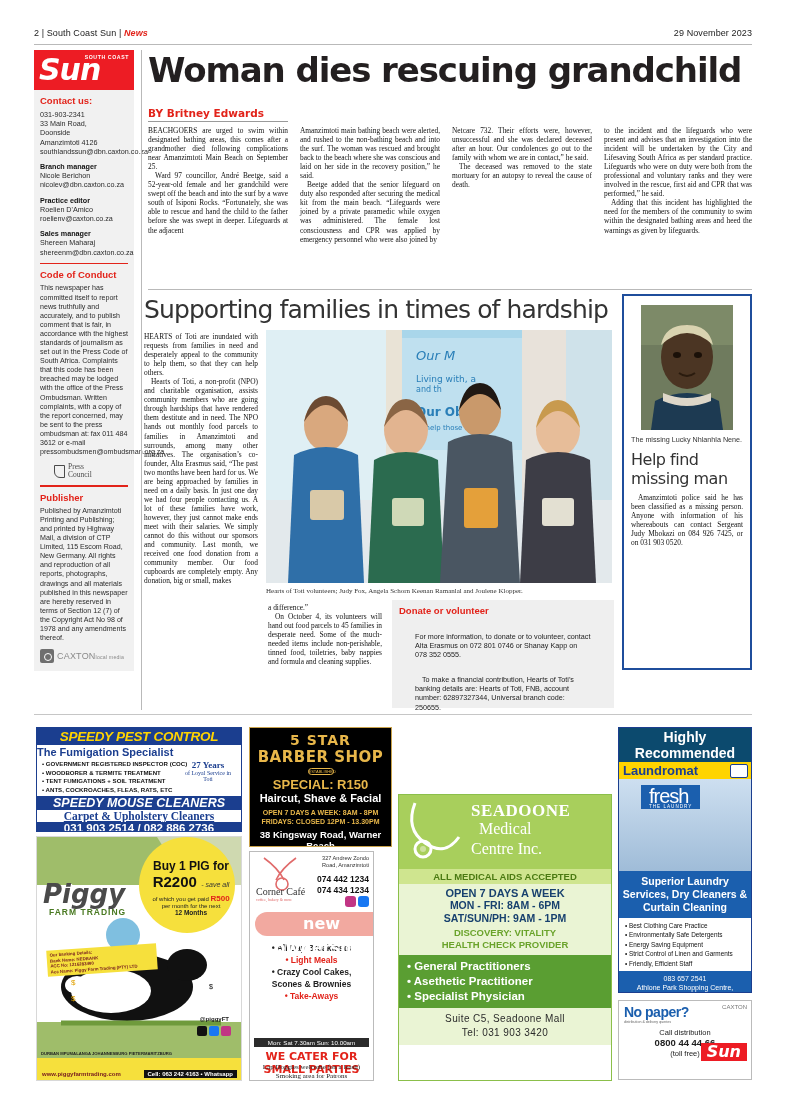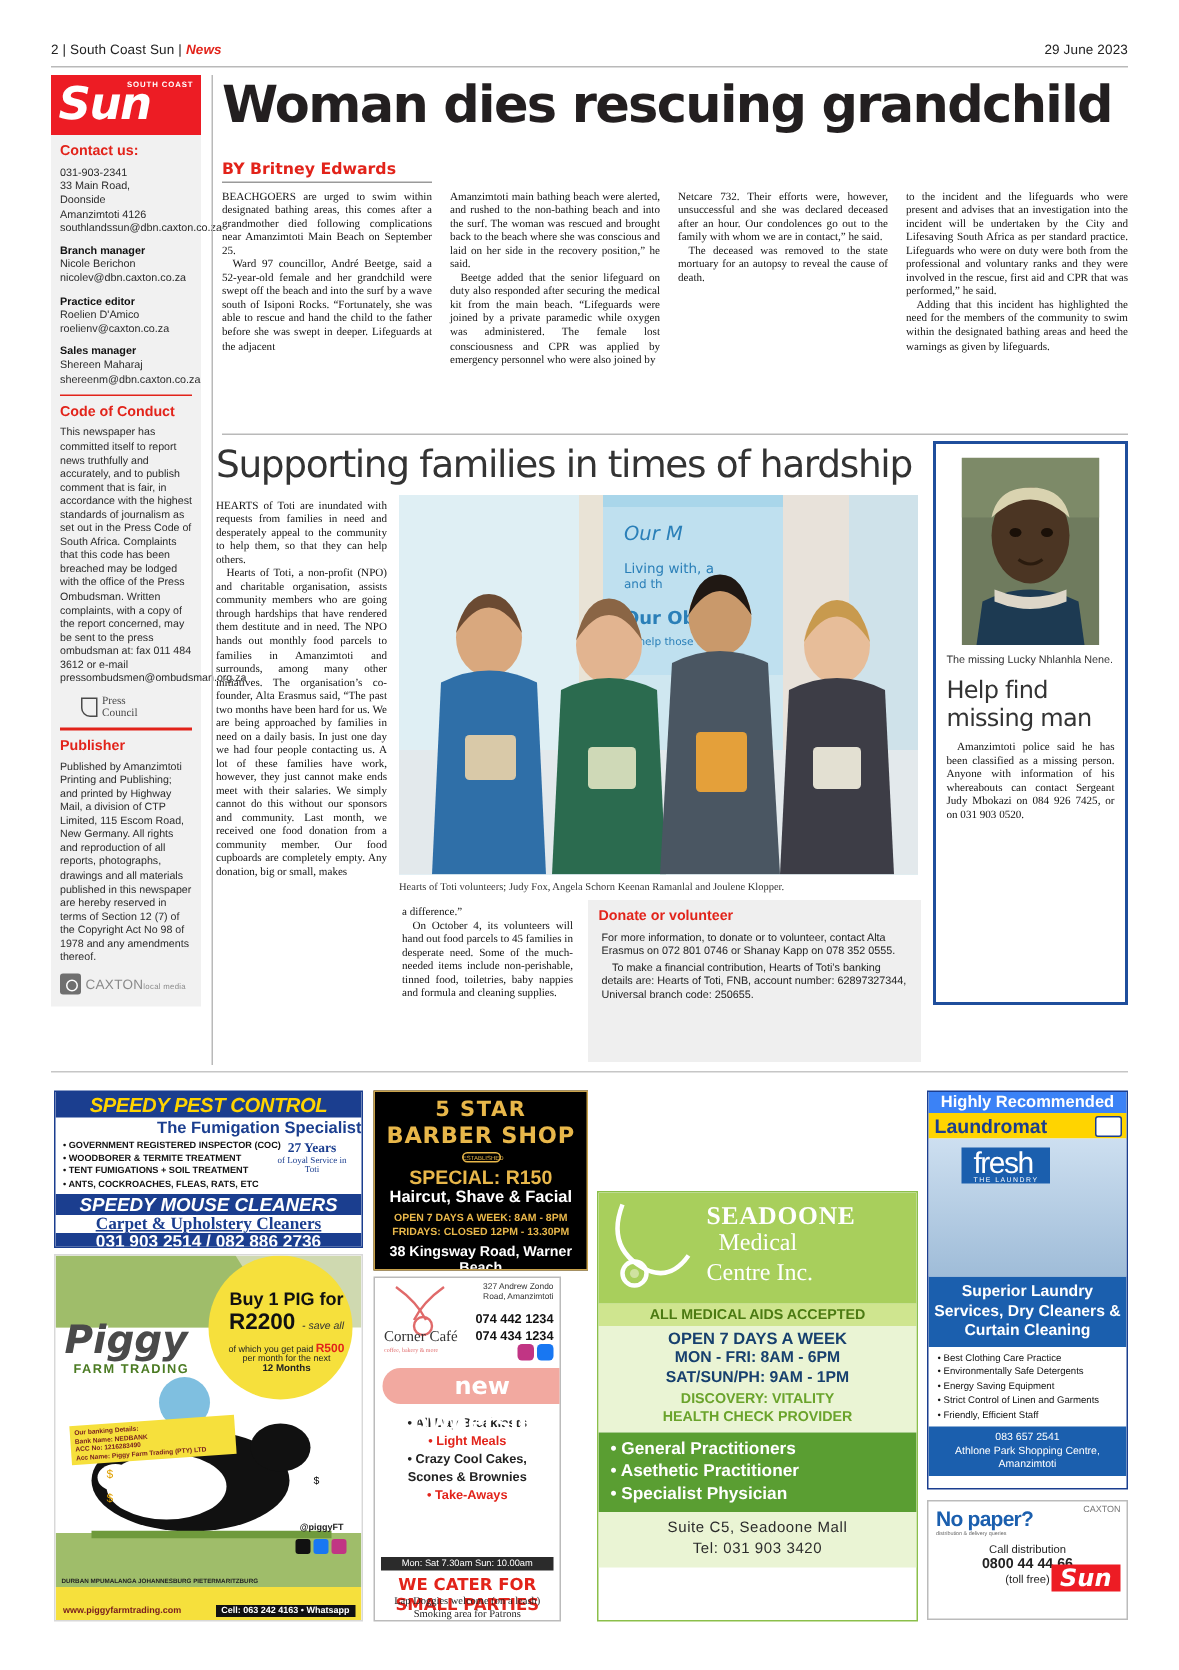--- a/index.html
+++ b/index.html
@@ -97,21 +97,21 @@
   .photo-cap {
     position:absolute; left:266px; top:587px; width:346px;
     font-family:"Liberation Serif", serif; font-size:7px; color:#333;
   }
   .donate {
     position:absolute; left:392px; top:600px; width:222px; height:108px;
     background:#efefef; padding:5px 7px;
   }
   .donate h5 { margin:0 0 4px 0; color:#e2231a; font-size:9.5px; font-weight:bold;
                font-family:"Liberation Sans", sans-serif; }
-  .donate p { margin:2px; font-size:7.2px; line-height:9.1px; color:#222; }
+  .donate p { margin:16px; font-size:7.2px; line-height:9.1px; color:#222; }
   .donate p.ind { text-indent:7px; }
 
   
   .missing {
     position:absolute; left:622px; top:294px; width:130px; height:376px;
     border:2px solid #1f4e9c; background:#fff; padding:7px 7px 6px 7px;
   }
   .missing .ph { width:92px; height:125px; margin:2px auto 0 auto; position:relative; overflow:hidden; }
   .missing .cap { font-size:7.2px; line-height:9px; color:#333; margin-top:5px;
                   font-family:"Liberation Sans", sans-serif; }
@@ -122,21 +122,21 @@
   .missing p.ind { text-indent:7px; }
 
   
   .ads-rule { position:absolute; left:34px; top:714px; width:718px; height:1px; background:#c6c6c6; }
   .ad { position:absolute; overflow:hidden; }
 
   
   .speedy { left:36px; top:727px; width:206px; height:105px; border:1px solid #1b3e8f; background:#fff; }
   .speedy .t1 { background:#1b3e8f; color:#ffd400; font-style:italic; font-weight:bold;
                 font-size:13.5px; text-align:center; letter-spacing:-.3px; padding:1px 0; }
-  .speedy .t2 { color:#1b3e8f; font-weight:bold; font-size:11px; text-align:right; padding:1px 0; }
+  .speedy .t2 { color:#1b3e8f; font-weight:bold; font-size:11px; text-align:left; padding:1px 0; }
   .speedy .bul { font-size:6.1px; font-weight:bold; color:#111; padding:1px 4px 0 5px; line-height:8.6px; }
   .speedy .yrs { position:absolute; right:5px; top:34px; width:56px; text-align:center;
                  color:#1b3e8f; font-size:6px; line-height:6.6px; font-family:"Liberation Serif",serif; }
   .speedy .yrs b { font-size:9px; }
   .speedy .t3 { background:#1b3e8f; color:#fff; font-style:italic; font-weight:bold;
                 font-size:12.5px; text-align:center; margin-top:2px; }
   .speedy .t4 { color:#1b3e8f; font-weight:bold; font-size:11.5px; text-align:center;
                 text-decoration:underline; font-family:"Liberation Serif",serif; }
   .speedy .t5 { background:#1b3e8f; color:#fff; font-weight:bold; font-size:11.5px; text-align:center; }
 
@@ -205,21 +205,21 @@
   .sead .open .a { font-size:11px; font-weight:bold; color:#17406e; }
   .sead .open .b { font-size:10.5px; font-weight:bold; color:#17406e; line-height:13px; }
   .sead .open .c { font-size:9.5px; font-weight:bold; color:#6aa32b; line-height:12px; margin-top:2px; }
   .sead .serv { background:#5a9e32; color:#fff; font-weight:bold; font-size:11.5px;
                 padding:4px 0 4px 8px; line-height:15px; }
   .sead .foot { background:#eaf4d4; text-align:center; color:#2b2b2b; font-size:10px;
                 line-height:14px; padding:4px 0 5px 0; letter-spacing:.4px; }
 
   
   .laun { left:618px; top:727px; width:134px; height:266px; border:1px solid #1b3e8f; background:#fff; }
-  .laun .rec { background:#3b82f6; color:#fff; font-weight:bold; font-size:11px;
+  .laun .rec { background:#0c4a6e; color:#fff; font-weight:bold; font-size:14px;
                text-align:center; padding:1px 0; }
   .laun .yel { background:#ffd400; color:#1b3e8f; font-weight:bold; font-size:13px;
                padding:1px 4px; position:relative; }
   .laun .yel .ic { position:absolute; right:3px; top:2px; width:18px; height:14px;
                    background:#fff; border:1.5px solid #1b3e8f; border-radius:2px; }
   .laun .img { height:92px; background:linear-gradient(180deg,#cddff0,#9fbcd8); position:relative; overflow:hidden; }
   .laun .img .fr { position:absolute; left:22px; top:6px; background:#1b5fae; color:#fff;
                    font-size:20px; padding:0 8px; font-weight:normal; letter-spacing:-1px; }
   .laun .img .fr small { display:block; font-size:4.6px; text-align:right; letter-spacing:1px; margin-top:-4px; }
   .laun .blue { background:#1b5fae; color:#fff; font-weight:bold; font-size:10.5px;
@@ -238,21 +238,21 @@
                      font-style:italic; font-weight:bold; font-size:16px; padding:0 6px; line-height:18px;
                      font-family:"DejaVu Sans",sans-serif; }
 </style>
 </head>
 <body>
 
 <div class="page">
 
   <div class="folio">
     <span>2 | South Coast Sun | </span><span class="news">News</span>
-    <span class="right">29 June 2023</span>
+    <span class="right">29 November 2023</span>
   </div>
   <div class="folio-rule"></div>
 
   <div class="rail">
     <div class="sunlogo">
       <span class="sun">Sun</span>
       <span class="sc">SOUTH COAST</span>
     </div>
     <div class="rail-box">
       <h4>Contact us:</h4>

